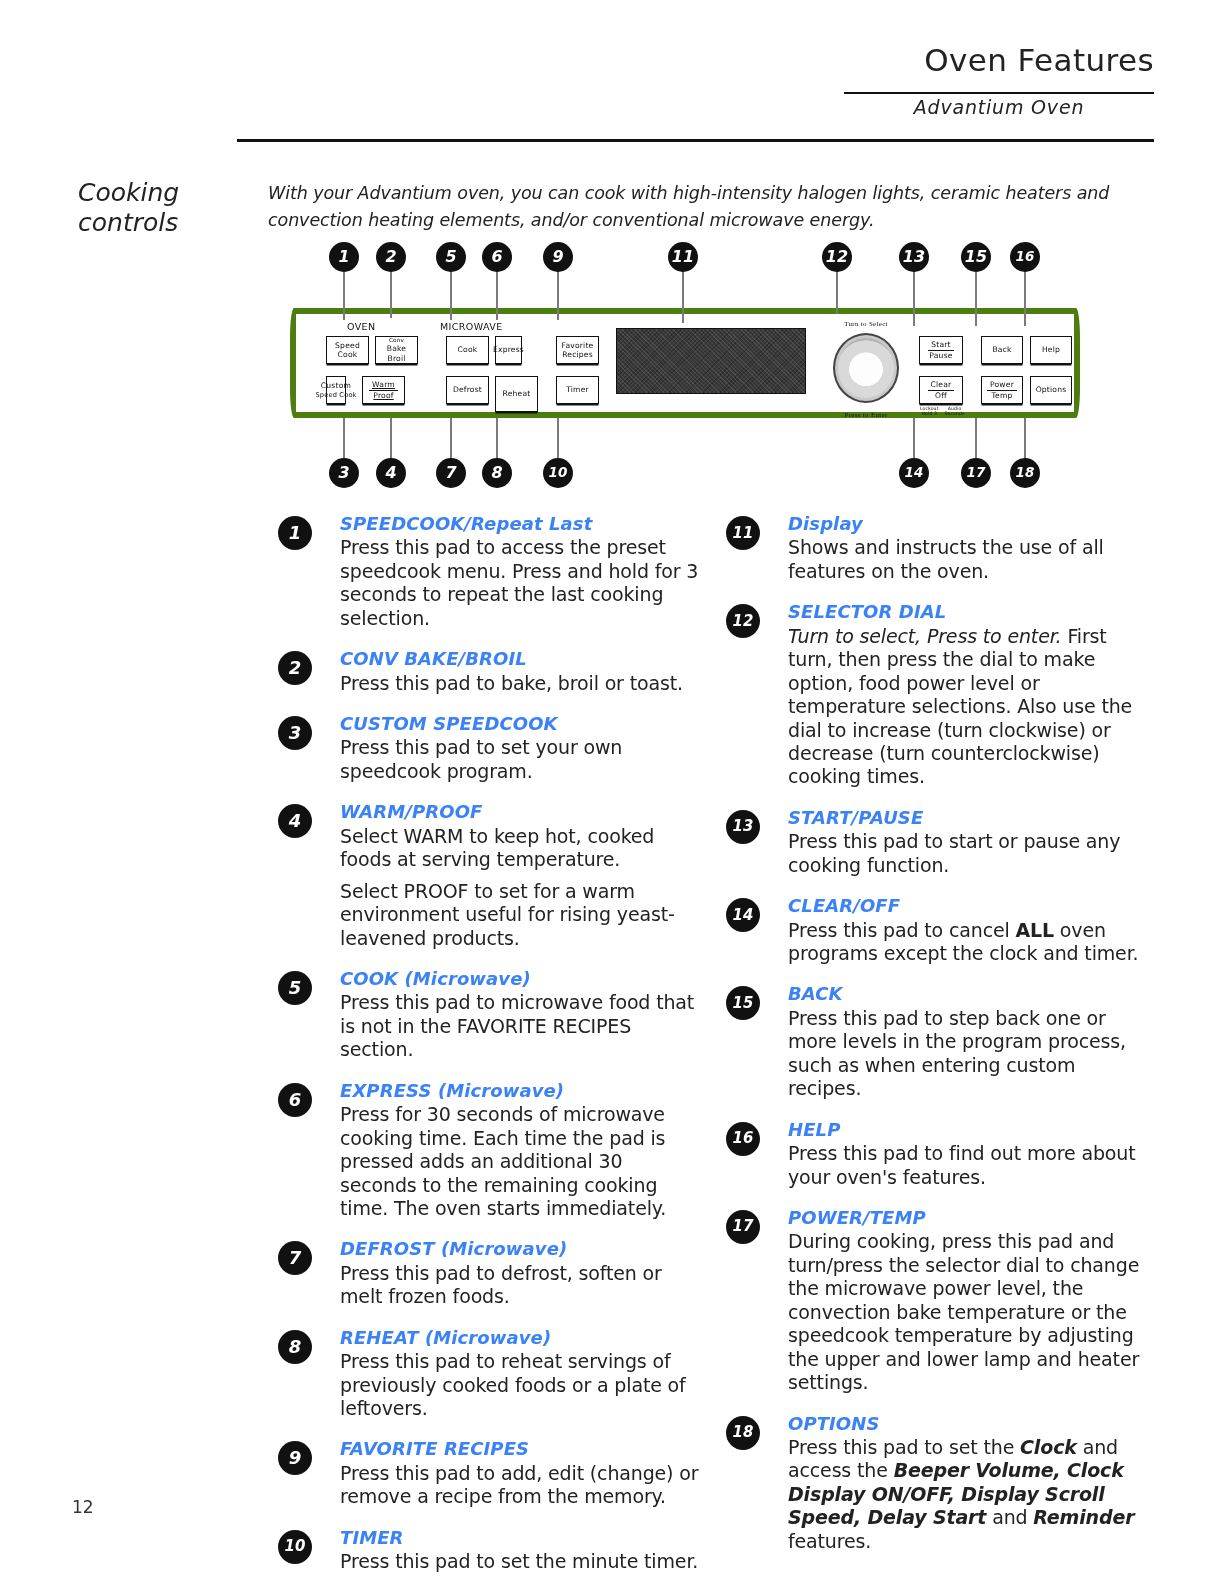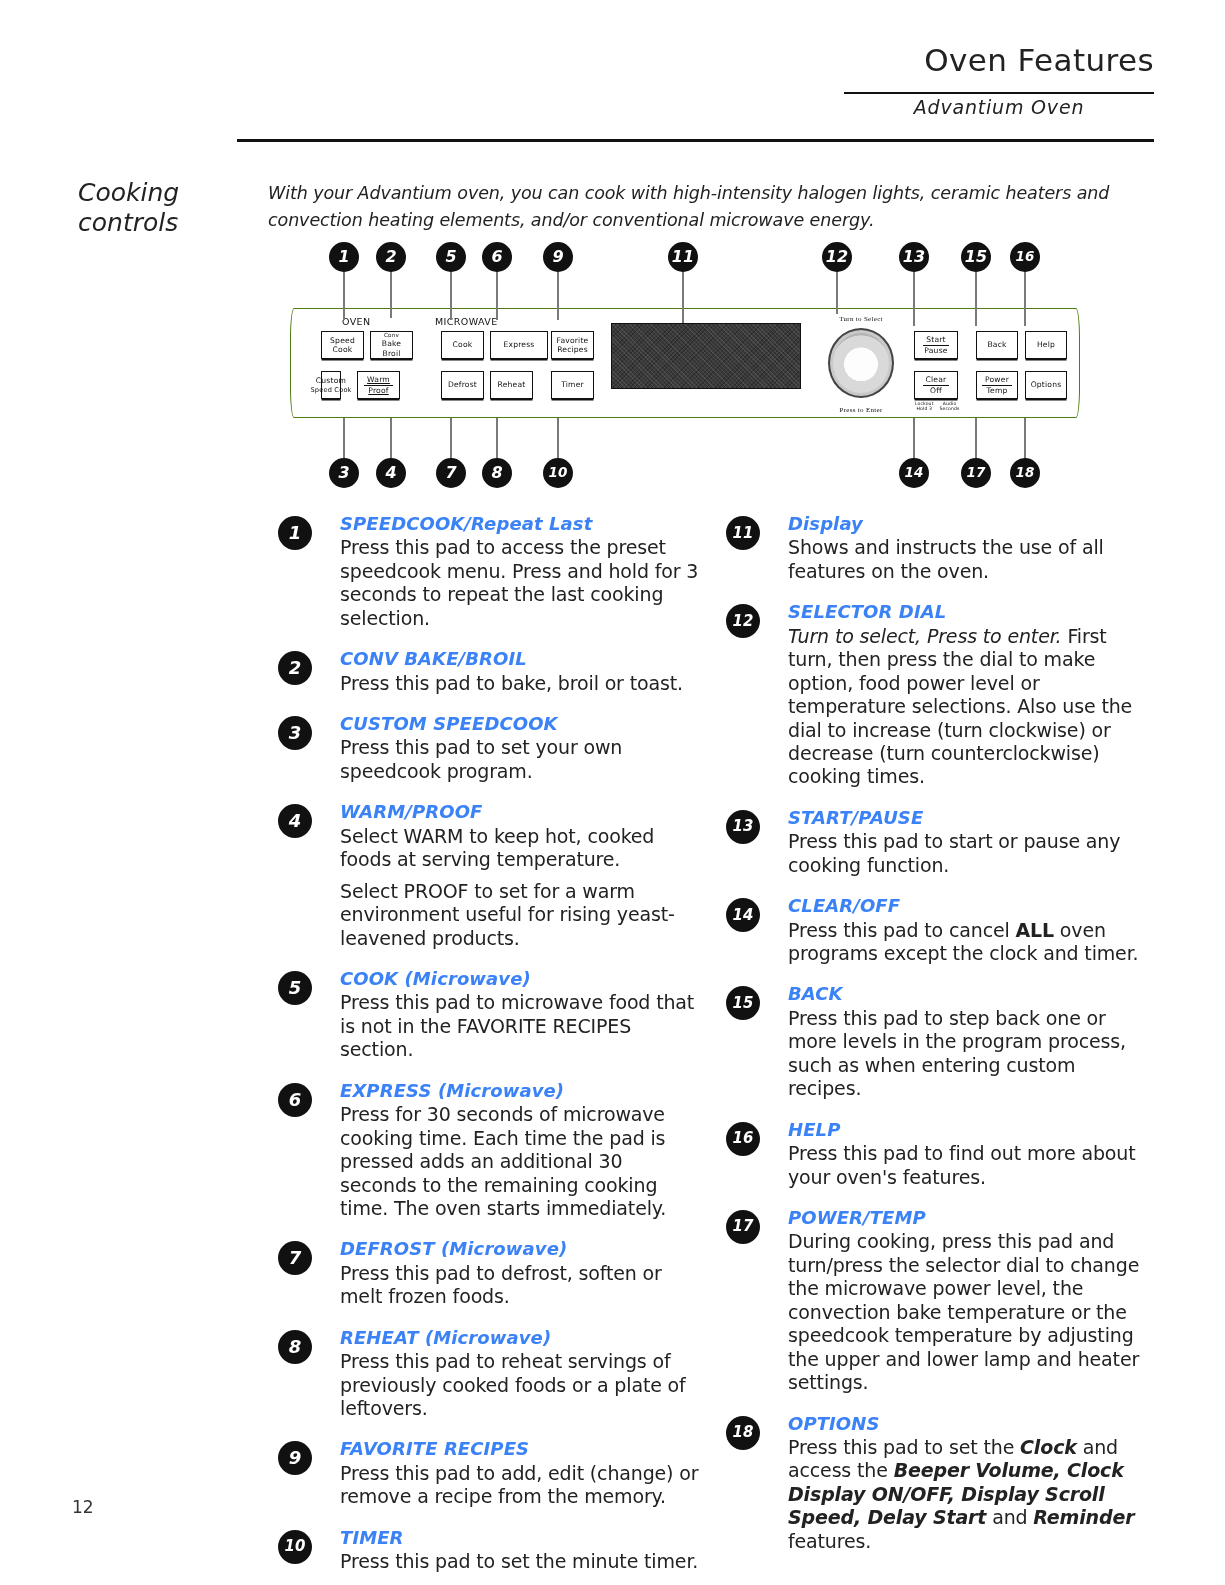--- a/index.html
+++ b/index.html
@@ -58,21 +58,21 @@
     display:flex; align-items:center; justify-content:center;
     line-height:1; z-index:5;
     font-family:"DejaVu Sans","Liberation Sans",sans-serif;
   }
   .callout.wide { font-size:13.5px; }
   .leader { position:absolute; width:2px; background:#7a7a7a; z-index:1; }
 
   
   #panel-body {
     position:absolute; left:20px; top:68px; width:790px; height:110px;
-    border:1px solid #4d7c0f;
+    border:6px solid #4d7c0f;
     border-radius: 4px / 30px;
     background:#fff;
   }
   .grp-label {
     position:absolute; font-size:9.5px; letter-spacing:0.4px;
     color:#111; font-variant: small-caps; text-transform:uppercase;
   }
   .key {
     position:absolute; border:1.6px solid #111; background:#fff;
     display:flex; flex-direction:column; align-items:center; justify-content:center;
@@ -197,40 +197,40 @@
       <span>Cook</span>
     </div>
     <div class="key split" style="left:79px; top:22px; width:43px; height:28px;">
       <span style="font-size:5.6px;border:none;padding:0;">Conv</span>
       <span>Bake</span>
       <span>Broil</span>
     </div>
     <div class="key" style="left:150px; top:22px; width:43px; height:28px;">
       <span>Cook</span>
     </div>
-    <div class="key" style="left:199px; top:22px; width:58px; height:28px;">
+    <div class="key" style="left:199px; top:22px; width:27px; height:28px;">
       <span>Express</span>
     </div>
     <div class="key" style="left:260px; top:22px; width:43px; height:28px;">
       <span>Favorite</span>
       <span>Recipes</span>
     </div>
 
     <div class="key" style="left:30px; top:62px; width:20px; height:28px;">
       <span>Custom</span>
       <span style="font-size:6.6px;">Speed Cook</span>
     </div>
     <div class="key split" style="left:66px; top:62px; width:43px; height:28px;text-decoration:underline;">
       <span>Warm</span>
       <span>Proof</span>
     </div>
     <div class="key" style="left:150px; top:62px; width:43px; height:28px;">
       <span>Defrost</span>
     </div>
-    <div class="key" style="left:199px; top:62px; width:43px; height:28px;">
+    <div class="key" style="left:199px; top:62px; width:43px; height:36px;">
       <span>Reheat</span>
     </div>
     <div class="key" style="left:260px; top:62px; width:43px; height:28px;">
       <span>Timer</span>
     </div>
 
     <div id="display-screen"></div>
 
     <div id="dial-wrap">
       <div id="dial-top-text">Turn to Select</div>

